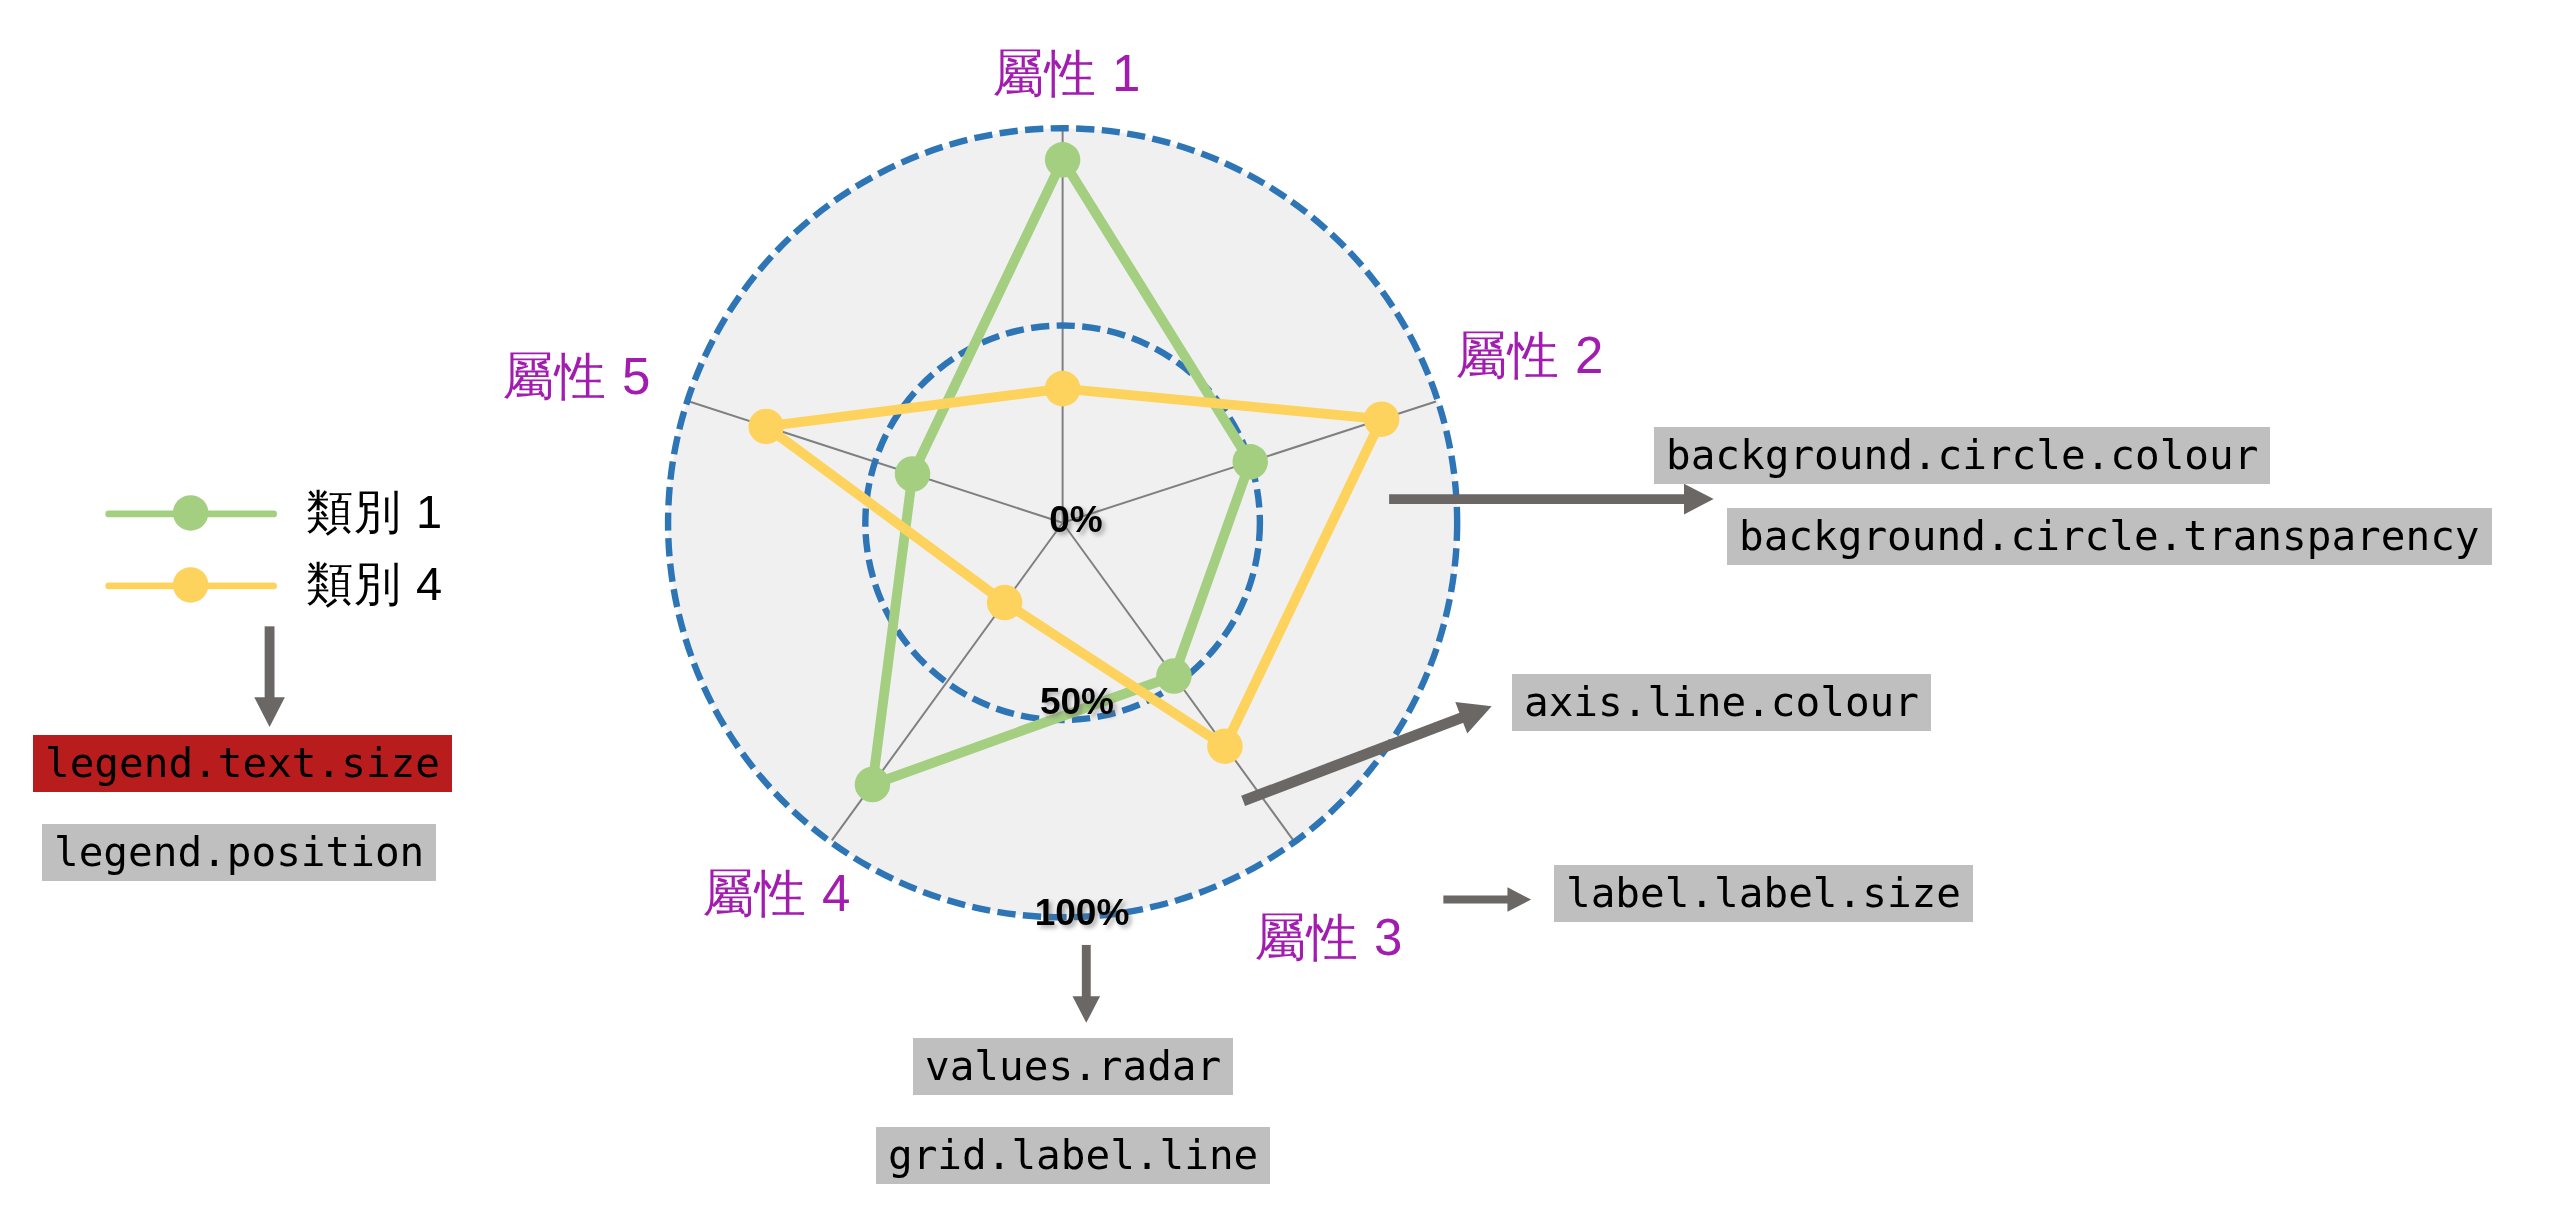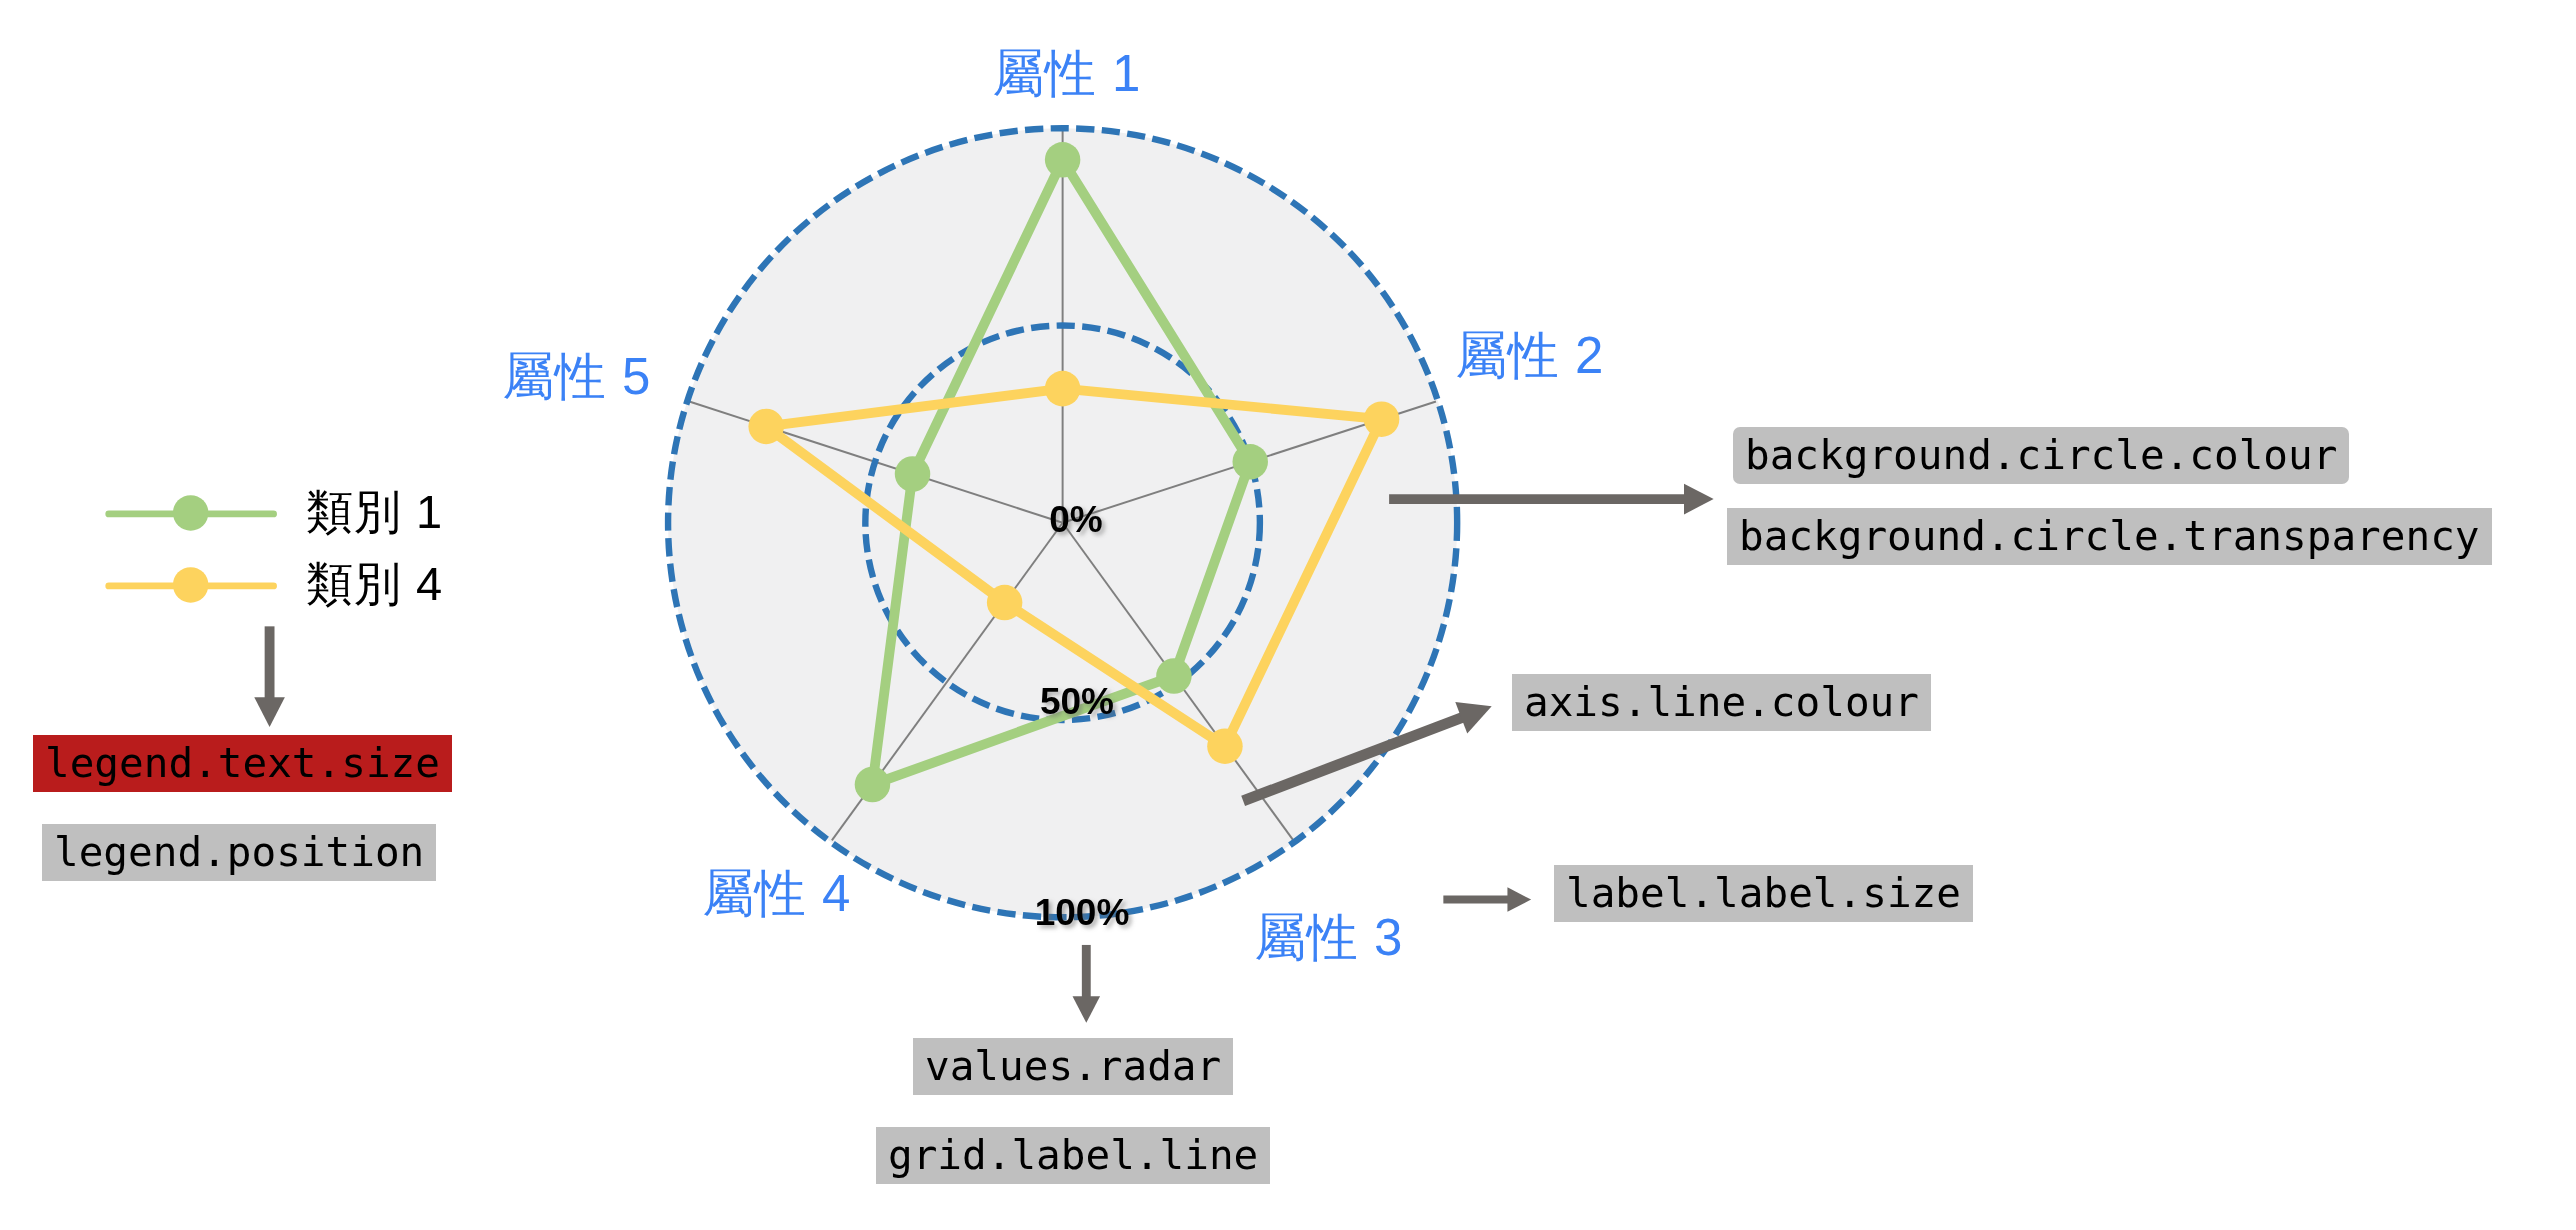--- a/index.html
+++ b/index.html
@@ -3,21 +3,21 @@
 <meta charset="utf-8">
 <style>
   html,body { margin:0; padding:0; background:#ffffff; }
   .canvas {
     position:relative; width:2576px; height:1230px; background:#ffffff;
     font-family:"Liberation Sans", sans-serif; overflow:hidden;
   }
   #chart-svg { position:absolute; left:0; top:0; }
   .axis-label {
     position:absolute; transform:translate(-50%,-50%);
-    font-size:51px; color:#3b82f6; white-space:nowrap; letter-spacing:1px;
+    font-size:51px; color:#a21caf; white-space:nowrap; letter-spacing:1px;
   }
   .grid-label {
     position:absolute; transform:translate(-50%,-50%);
     font-size:37px; font-weight:700; color:#000; white-space:nowrap;
     text-shadow:3px 3px 4px rgba(110,110,110,0.55);
   }
   .legend-label {
     position:absolute; transform:translateY(-52%);
     font-size:47px; color:#000; white-space:nowrap; letter-spacing:1px;
   }
@@ -80,20 +80,20 @@
   <div class="grid-label" style="left:1077px; top:702px;">50%</div>
   <div class="grid-label" style="left:1082px; top:913px;">100%</div>
 
   <div>
     <div class="legend-label" style="left:306px; top:514px;">類別 1</div>
     <div class="legend-label" style="left:306px; top:586px;">類別 4</div>
   </div>
 
   <div class="callout" style="left: 33px; top: 735px; background: #b91c1c; color: rgb(0, 0, 0);">legend.text.size</div>
   <div class="callout" style="left: 42px; top: 824px; background: rgb(191, 191, 191); color: rgb(0, 0, 0);">legend.position</div>
-  <div class="callout" style="left: 1733px; top: 427px; background: rgb(191, 191, 191); color: rgb(0, 0, 0); border-radius: 7px;">background.circle.colour</div>
+  <div class="callout" style="left: 1654px; top: 427px; background: rgb(191, 191, 191); color: rgb(0, 0, 0);">background.circle.colour</div>
   <div class="callout" style="left: 1727px; top: 508px; background: rgb(191, 191, 191); color: rgb(0, 0, 0);">background.circle.transparency</div>
   <div class="callout" style="left: 1512px; top: 674px; background: rgb(191, 191, 191); color: rgb(0, 0, 0);">axis.line.colour</div>
   <div class="callout" style="left: 1554px; top: 865px; background: rgb(191, 191, 191); color: rgb(0, 0, 0);">label.label.size</div>
   <div class="callout" style="left: 913px; top: 1038px; background: rgb(191, 191, 191); color: rgb(0, 0, 0);">values.radar</div>
   <div class="callout" style="left: 876px; top: 1127px; background: rgb(191, 191, 191); color: rgb(0, 0, 0);">grid.label.line</div>
 </div>
 
 
 </body></html>

